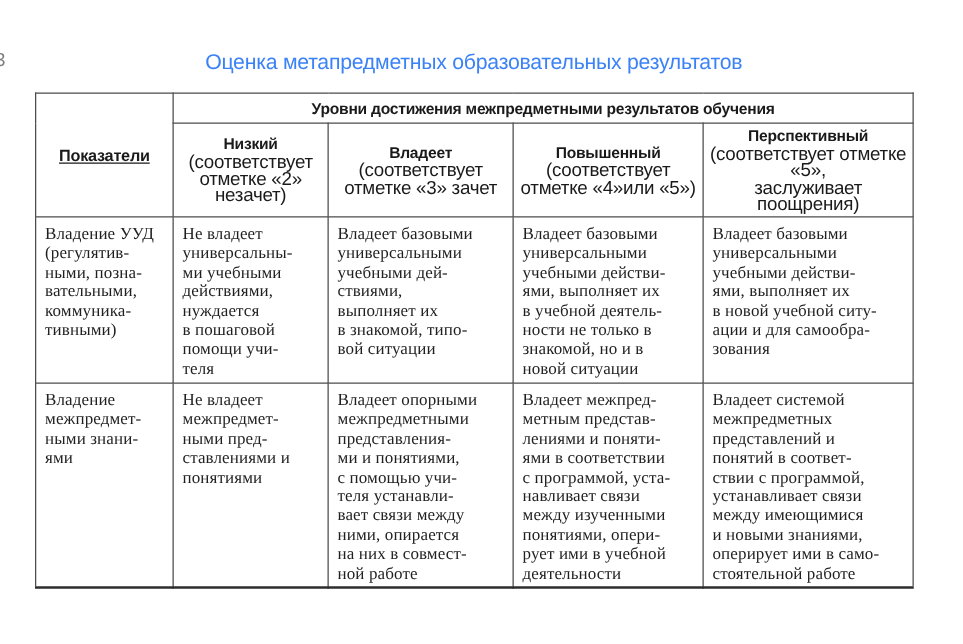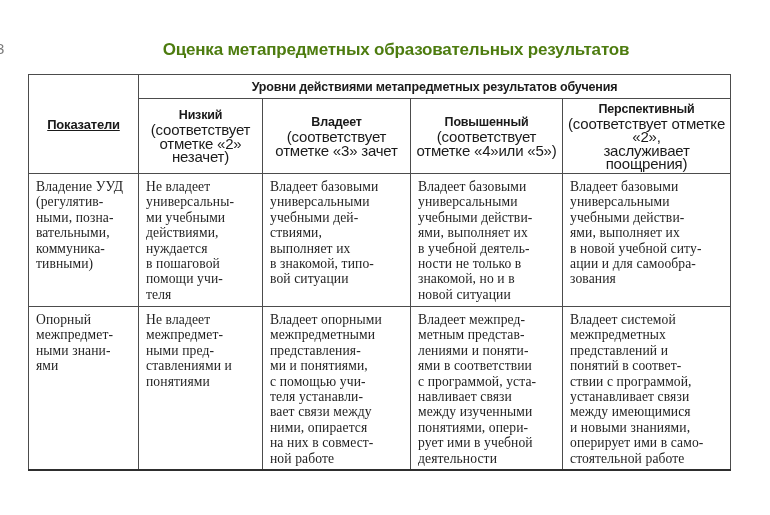--- a/index.html
+++ b/index.html
@@ -7,25 +7,25 @@
     position:relative; width:770px; height:515px;
     background:#ffffff; overflow:hidden;
     font-family:"Liberation Sans", sans-serif;
   }
   .page-num-fragment {
     position:absolute; left:-4px; top:40px;
     font:15px "Liberation Sans", sans-serif;
     color:#7d7d7d;
   }
   .doc-title {
-    position:absolute; left:45px; top:40px; width:702px;
+    position:absolute; left:28px; top:40px; width:702px;
     text-align:center;
     font-family:"Liberation Sans", sans-serif;
-    font-size:17px; font-weight:700; letter-spacing:-0.2px;
-    color:#4d7c0f;
+    font-size:17px; font-weight:400; letter-spacing:-0.2px;
+    color:#3b82f6;
   }
   table.grid {
     position:absolute; left:28px; top:74px;
     width:702px; table-layout:fixed;
     border-collapse:collapse;
     border:1px solid #4c4c4c;
     border-bottom:2px solid #2e2e2e;
   }
   table.grid td { border:1px solid #4c4c4c; background:#ffffff; }
   td.th {
@@ -66,42 +66,42 @@
       <col style="width:110px">
       <col style="width:124px">
       <col style="width:148px">
       <col style="width:152px">
       <col style="width:168px">
     </colgroup>
 
     <tbody>
         <tr style="height:24px">
       <td class="th th-ind" rowspan="2">Показатели</td>
-      <td class="th th-levels" colspan="4">Уровни действиями метапредметных результатов обучения</td>
+      <td class="th th-levels" colspan="4">Уровни достижения межпредметными результатов обучения</td>
     </tr>
 
     <tr style="height:75px">
       <td class="th">
         <div class="lvl-name">Низкий</div>
         <div class="lvl-note">(соответствует
 отметке «2» незачет)</div>
       </td>
       <td class="th">
         <div class="lvl-name">Владеет</div>
         <div class="lvl-note">(соответствует
 отметке «3» зачет</div>
       </td>
       <td class="th">
         <div class="lvl-name">Повышенный</div>
         <div class="lvl-note">(соответствует
 отметке «4»или «5»)</div>
       </td>
       <td class="th">
         <div class="lvl-name">Перспективный</div>
-        <div class="lvl-note">(соответствует отметке «2»,
+        <div class="lvl-note">(соответствует отметке «5»,
 заслуживает поощрения)</div>
       </td>
     </tr>
 
     <tr style="height:133px">
       <td class="body-cell">Владение УУД
 (регулятив-
 ными, позна-
 вательными,
 коммуника-
@@ -132,21 +132,21 @@
       <td class="body-cell">Владеет базовыми
 универсальными
 учебными действи-
 ями, выполняет их
 в новой учебной ситу-
 ации и для самообра-
 зования</td>
     </tr>
 
     <tr style="height:161px">
-      <td class="body-cell">Опорный
+      <td class="body-cell">Владение
 межпредмет-
 ными знани-
 ями</td>
       <td class="body-cell">Не владеет
 межпредмет-
 ными пред-
 ставлениями и
 понятиями</td>
       <td class="body-cell">Владеет опорными
 межпредметными

